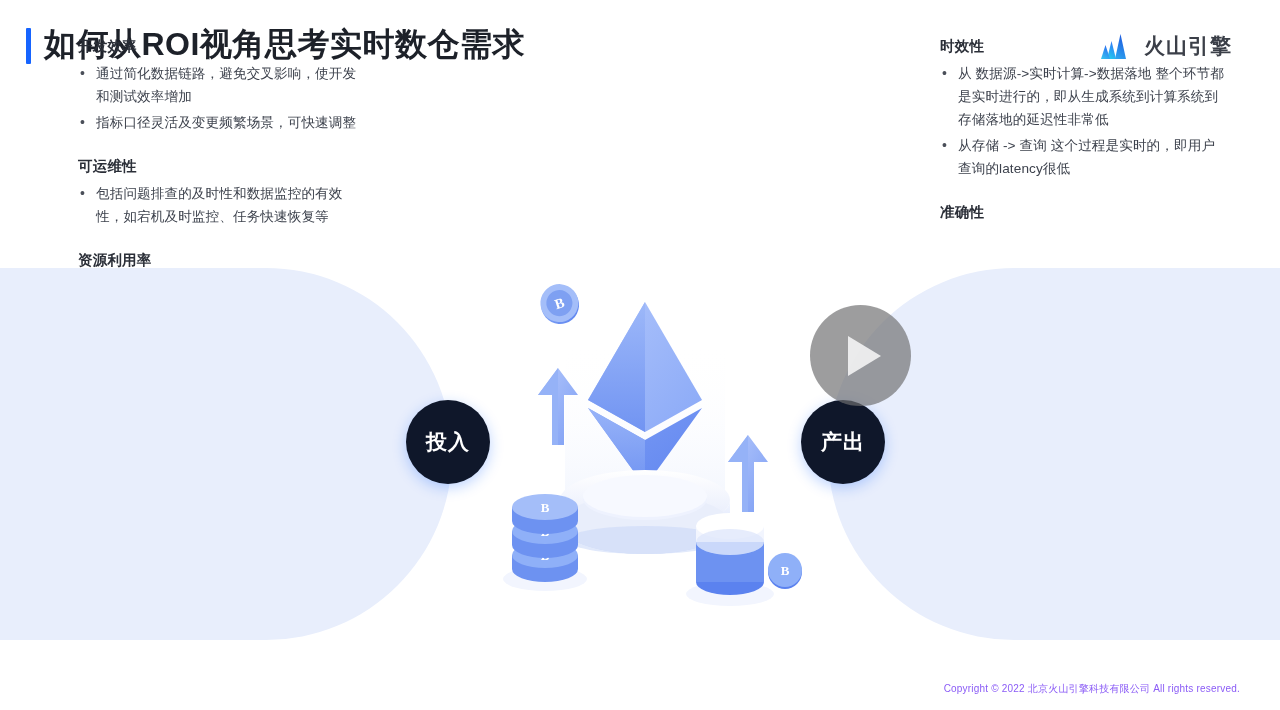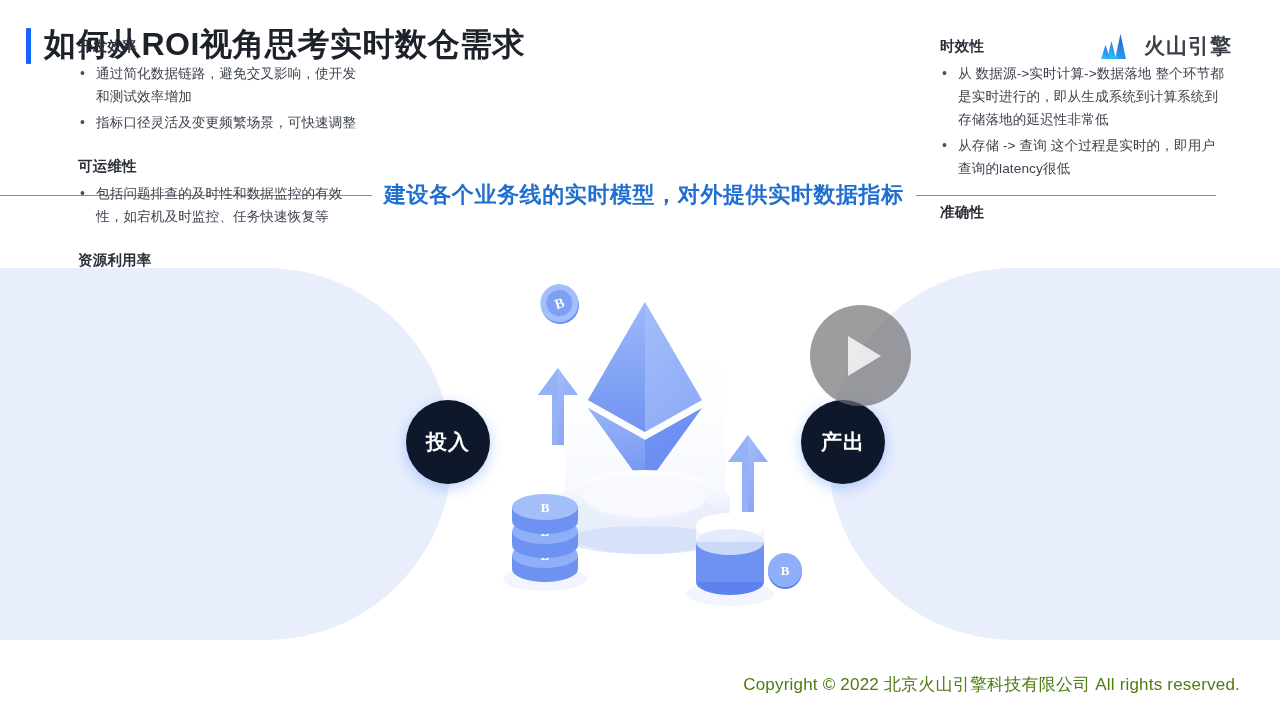--- a/index.html
+++ b/index.html
@@ -88,21 +88,21 @@
   .play-tri {
     width: 0; height: 0; margin-left: 8px;
     border-top: 20px solid transparent;
     border-bottom: 20px solid transparent;
     border-left: 33px solid rgba(255,255,255,.80);
   }
 
   
   .footer {
     position: absolute; right: 40px; bottom: 14px;
-    font-size: 17px; color: #4d7c0f; letter-spacing: .2px; white-space: nowrap;
+    font-size: 10px; color: #8b5cf6; letter-spacing: .2px; white-space: nowrap;
   }
 </style>
 </head>
 <body>
 
 <div class="slide">
 
   <div class="header">
     <div class="title-wrap">
       <div class="title-bar"></div>
@@ -128,25 +128,20 @@
           </defs>
           <path d="M7 27 L11.5 9 L16 27 Z" fill="url(#gA)"></path>
           <path d="M15 27 L20.5 2 L26 27 Z" fill="url(#gB)"></path>
           <path d="M1 27 L5.5 13 L10 27 Z" fill="url(#gC)"></path>
         </svg>
       </span>
       <span class="logo-text">火山引擎</span>
     </div>
   </div>
 
-  <div class="subtitle-band">
-    <div class="rule left"></div>
-    <div class="subtitle-text">建设各个业务线的实时模型，对外提供实时数据指标</div>
-    <div class="rule right"></div>
-  </div>
 
   <div class="panel panel-left"></div>
   <div class="panel panel-right"></div>
 
   <div class="col col-left">
 
     <div class="group">
       <div class="group-title">开发效率</div>
       <ul class="bullets">
         <li>通过简化数据链路，避免交叉影响，使开发和测试效率增加</li>

